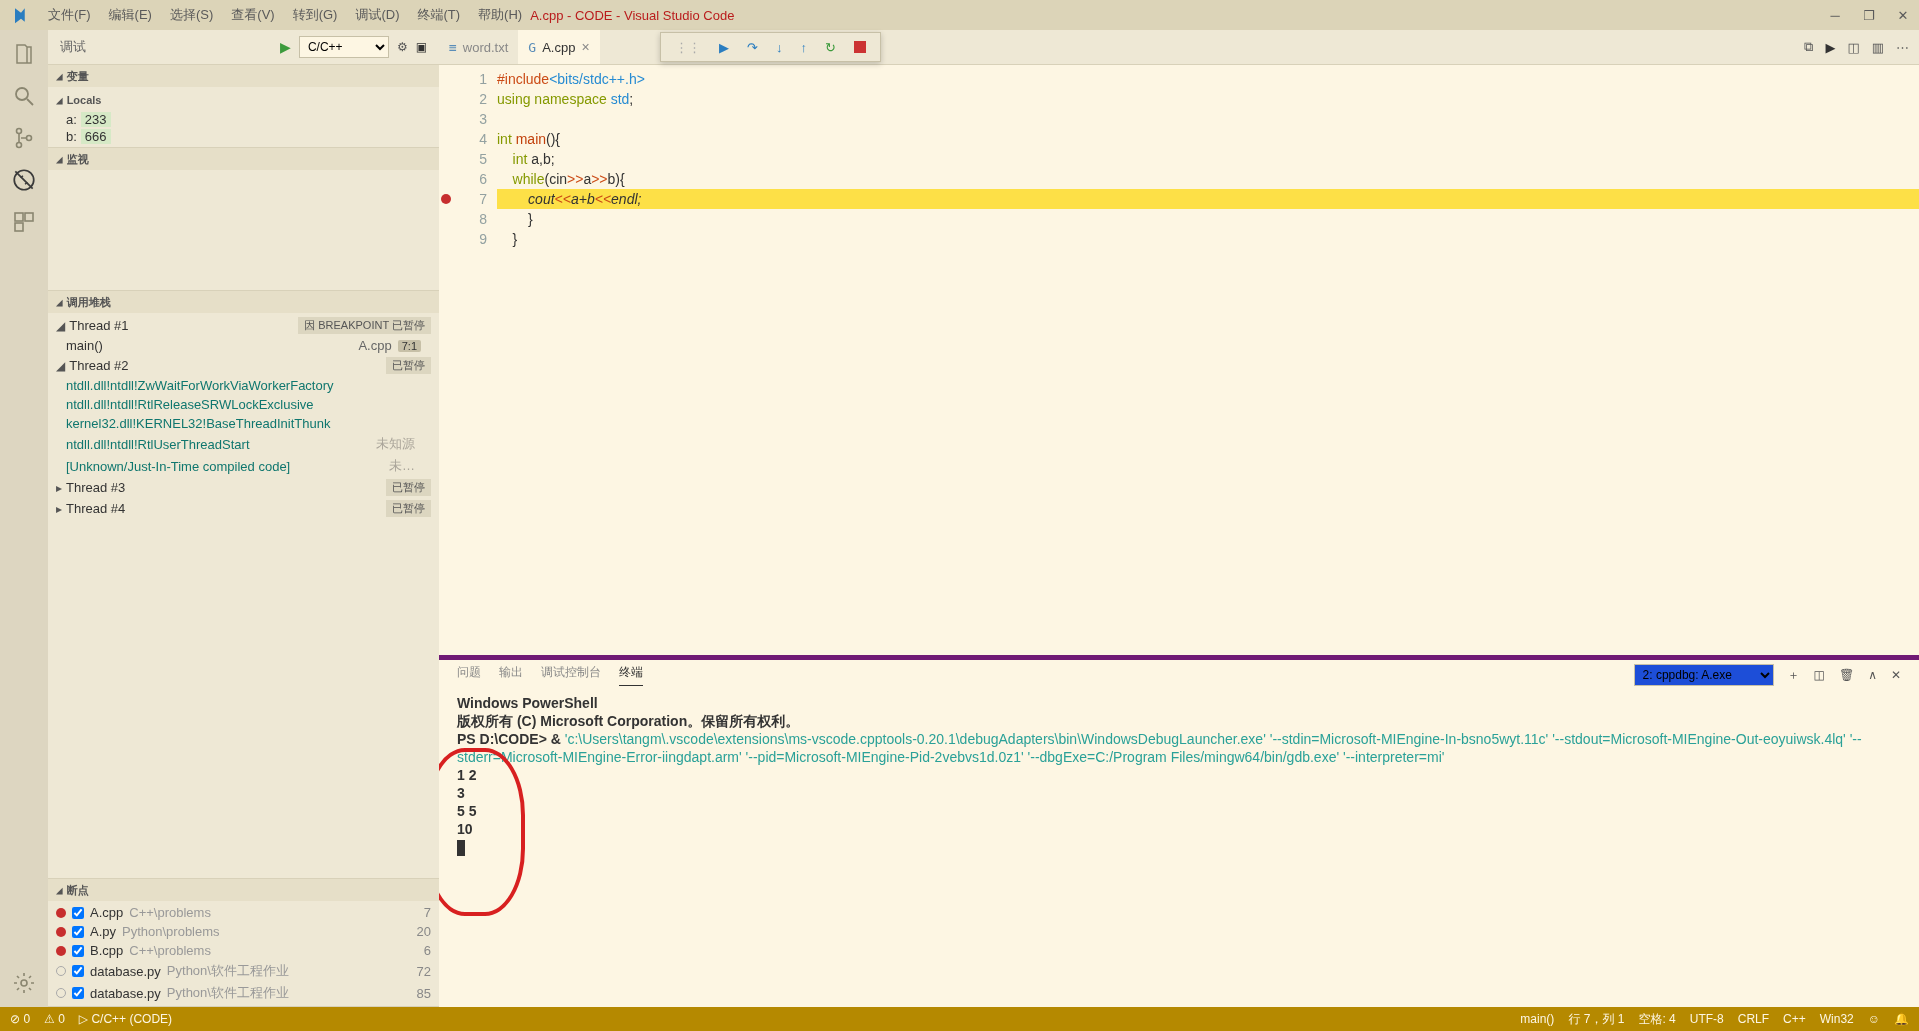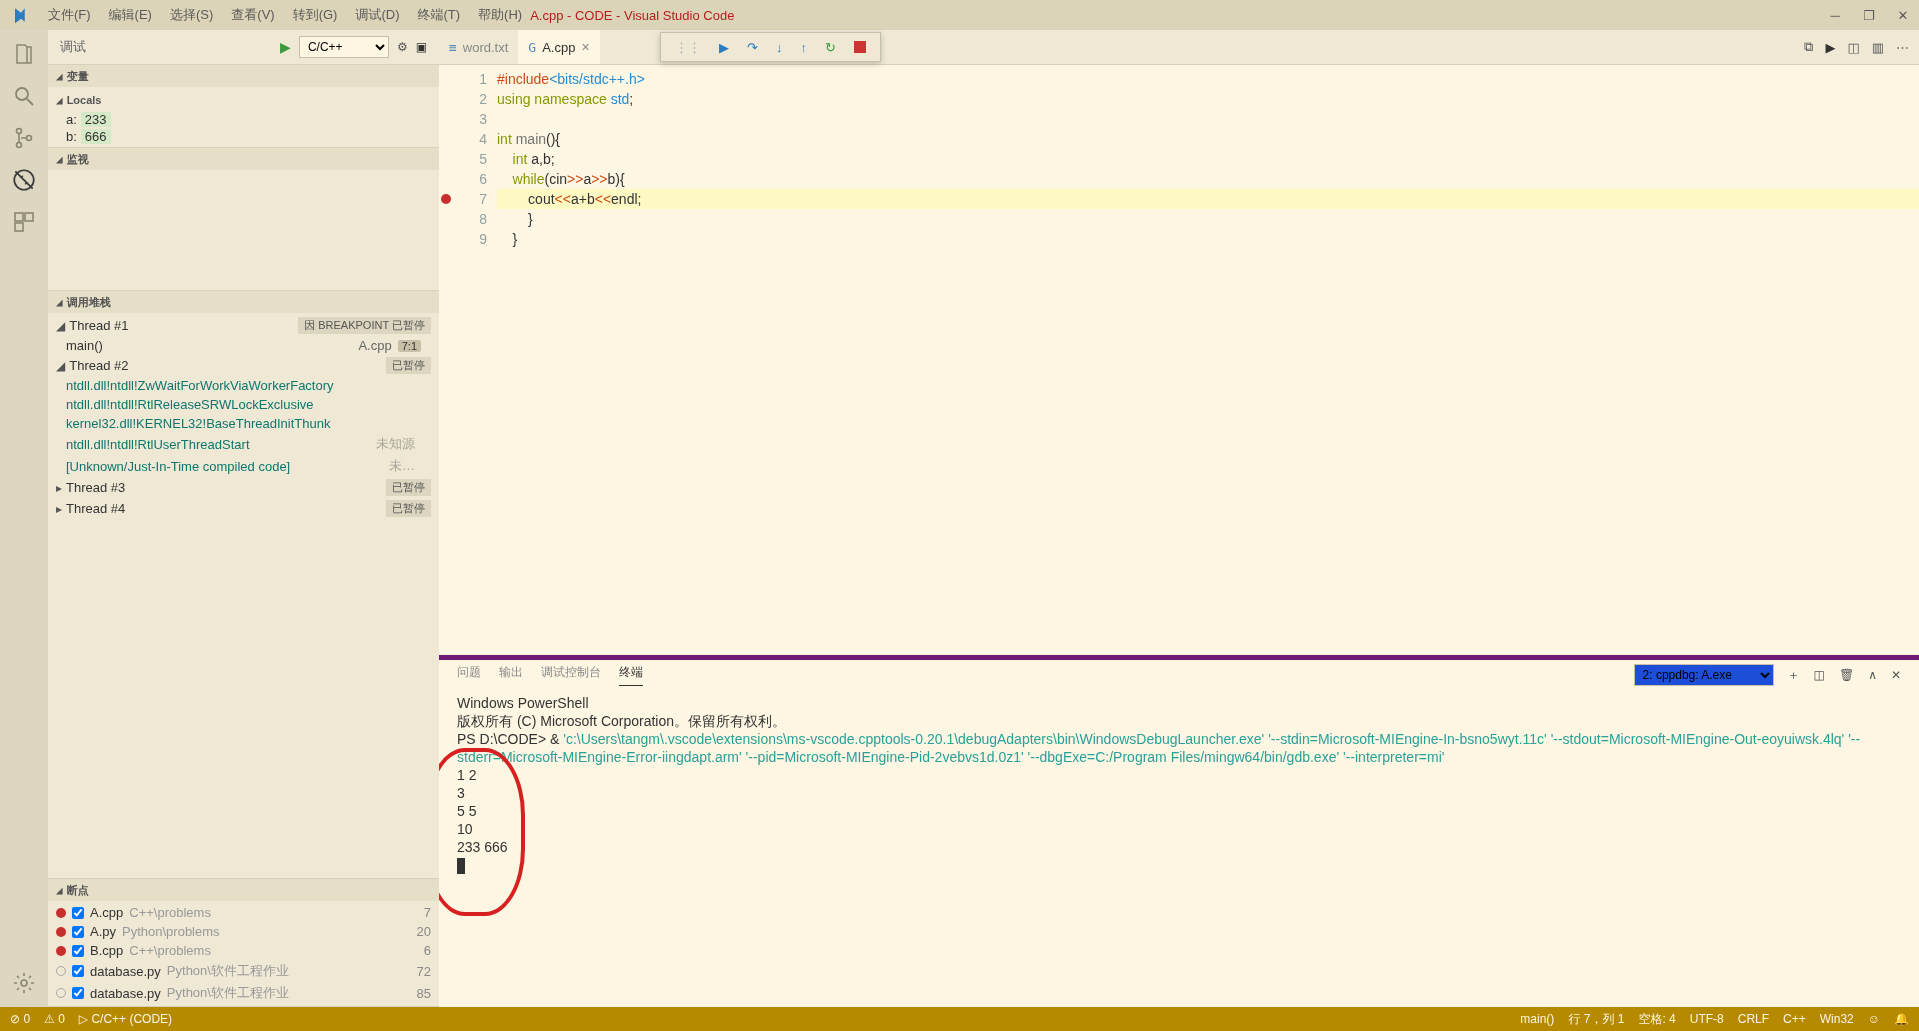--- a/index.html
+++ b/index.html
@@ -80,38 +80,38 @@
     .debug-toolbar .dt-btn.green { color: #3c9a3c; }
     .debug-toolbar .dt-btn.red { width: 12px; height: 12px; background: #c33; }
     
     
     .editor-content { flex: 1; display: flex; font-family: Consolas, "Courier New", monospace; font-size: 14px; position: relative; }
     .gutter { width: 44px; text-align: right; color: #93a1a1; padding-top: 4px; line-height: 20px; padding-right: 10px; user-select: none; }
     .breakpoint-margin { width: 14px; padding-top: 4px; line-height: 20px; }
     .bp-glyph { width: 10px; height: 10px; background: #c72e2e; border-radius: 50%; margin: 5px auto; }
     .code-lines { padding-top: 4px; line-height: 20px; flex: 1; white-space: pre; }
     .code-lines .ln { height: 20px; }
-    .code-lines .ln.highlight { background: #fef9c3; }
+    .code-lines .ln.highlight { background: #fde047; font-style: italic; }
     .tk-keyword { color: #859900; }
     .tk-preproc { color: #cb4b16; }
-    .tk-func { color: #737373; }
+    .tk-func { color: #c2410c; }
     .tk-ns { color: #268bd2; }
     
     .minimap { position: absolute; right: 0; top: 4px; width: 80px; height: 120px; opacity: 0.3; }
     
     
     .panel { height: 352px; border-top: 5px solid #701a75; display: flex; flex-direction: column; }
     .panel-tabs { height: 30px; display: flex; align-items: center; gap: 18px; padding: 0 18px; font-size: 12px; color: #888; }
     .panel-tabs .pt { cursor: pointer; padding-bottom: 4px; }
     .panel-tabs .pt.active { color: #333; border-bottom: 1px solid #333; }
     .panel-tabs .right { margin-left: auto; display: flex; align-items: center; gap: 14px; color: #555; }
     .panel-tabs select { background: #1d4ed8; border: 1px solid #c7c0a7; padding: 2px 4px; font-size: 12px; width: 140px; }
     .terminal-body { flex: 1; padding: 4px 18px; font-family: Consolas, "Courier New", monospace; font-size: 14px; line-height: 18px; overflow: hidden; position: relative; }
     .term-cmd { color: #2aa198; }
-    .term-text { color: #333; }
+    .term-text { color: #333; font-weight: bold; }
     .cursor-block { display: inline-block; width: 8px; height: 16px; background: #333; vertical-align: middle; }
     
     .annotation { position: absolute; left: -14px; top: 58px; width: 100px; height: 168px; border: 4px solid #d82020; border-radius: 40%; pointer-events: none; }
     
     
     .statusbar { height: 24px; background: #b58900; display: flex; align-items: center; padding: 0 10px; gap: 14px; color: #fdf6e3; font-size: 12px; }
     .statusbar .sb-item { display: flex; align-items: center; gap: 4px; cursor: pointer; }
     .statusbar .spacer { flex: 1; }
   </style>
 </head>
@@ -403,21 +403,20 @@
       <div class="terminal-body" id="terminal">
         <div class="annotation"></div>
       <div><span class="term-text">Windows PowerShell</span></div>
           <div><span class="term-text">版权所有 (C) Microsoft Corporation。保留所有权利。</span></div>
           <div><span class="term-text"></span></div>
           <div><span class="term-text">PS D:\CODE&gt; &amp; </span><span class="term-cmd">'c:\Users\tangm\.vscode\extensions\ms-vscode.cpptools-0.20.1\debugAdapters\bin\WindowsDebugLauncher.exe' '--stdin=Microsoft-MIEngine-In-bsno5wyt.11c' '--stdout=Microsoft-MIEngine-Out-eoyuiwsk.4lq' '--stderr=Microsoft-MIEngine-Error-iingdapt.arm' '--pid=Microsoft-MIEngine-Pid-2vebvs1d.0z1' '--dbgExe=C:/Program Files/mingw64/bin/gdb.exe' '--interpreter=mi'</span></div>
           <div><span class="term-text">1 2</span></div>
           <div><span class="term-text">3</span></div>
           <div><span class="term-text">5 5</span></div>
           <div><span class="term-text">10</span></div>
-          <div><span class="term-text">233 666</span></div>
           <div><span class="cursor-block"></span></div>
         </div>
     </div>
   </div>
 </div>
 
 <div class="statusbar">
   <div id="sb-left" style="display:flex;gap:14px;">
       <div class="sb-item">⊘ 0</div>
       <div class="sb-item">⚠ 0</div>

